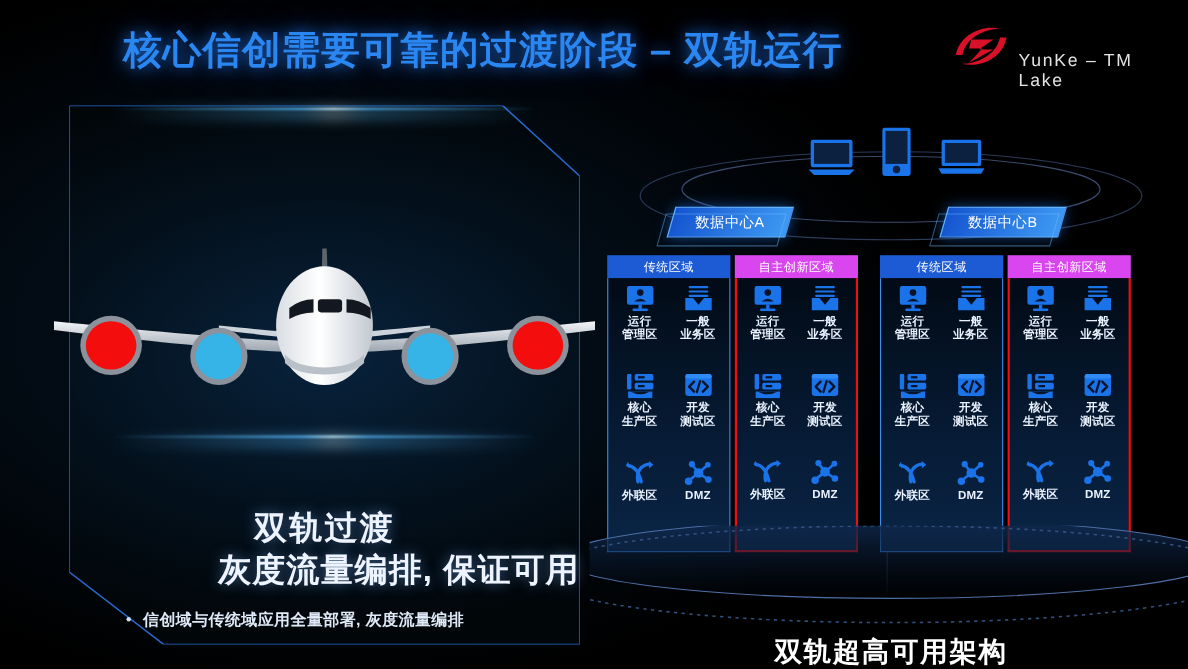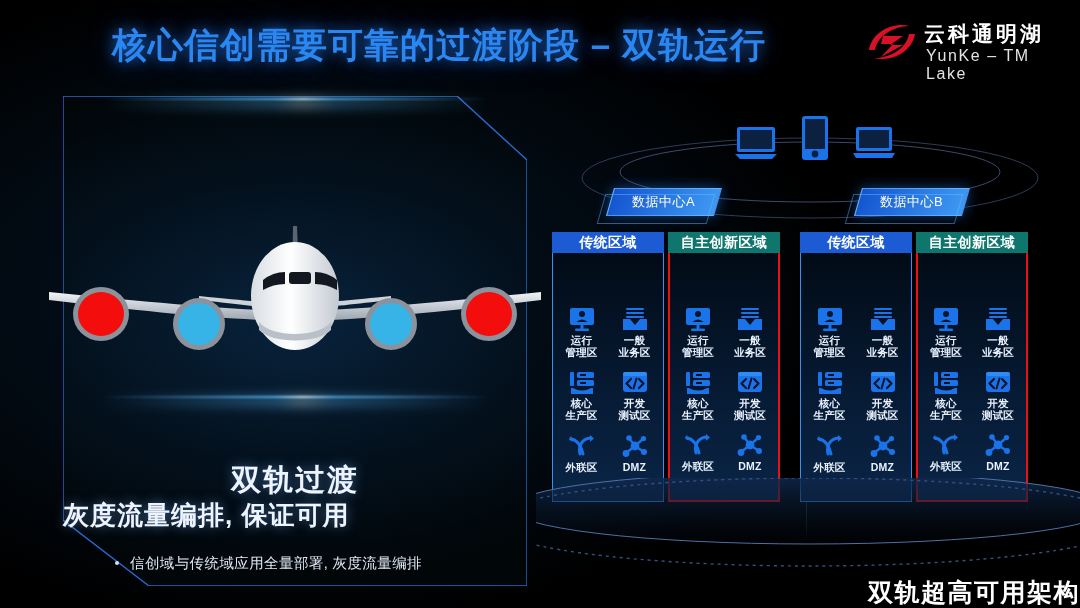--- a/index.html
+++ b/index.html
@@ -55,25 +55,25 @@
   
   #airplane{ position:absolute; left:-14px; top:122px; width:492px; height:160px; }
 
   
   #lead-1{
     position:absolute; left:0; top:364px; width:464px; text-align:center;
     font-size:30px; font-weight:bold; color:#eef4ff; letter-spacing:2px;
     text-shadow:0 0 12px rgba(120,180,255,.5);
   }
   #lead-2{
-    position:absolute; left:0; top:402px; width:464px; text-align:left;
-    font-size:26px; font-weight:bold; color:#eef4ff; letter-spacing:1px;
+    position:absolute; left:0; top:402px; width:464px; text-align:right;
+    font-size:30px; font-weight:bold; color:#eef4ff; letter-spacing:1px;
     text-shadow:0 0 12px rgba(120,180,255,.5);
   }
-  #bullets{ position:absolute; left:50px; top:458px; width:410px; }
+  #bullets{ position:absolute; left:50px; top:458px; width:410px;font-weight:bold; }
   #bullets li{
     list-style:none; position:relative; padding-left:17px;
     font-size:14.5px; color:#dfe9f7; margin-bottom:13px; letter-spacing:.4px;
   }
   #bullets li:before{
     content:""; position:absolute; left:2px; top:7px;
     width:4px; height:4px; border-radius:50%; background:#cfe0f5;
   }
 
   
@@ -119,68 +119,66 @@
   .zone-col{
     position:absolute; top:172px; width:112px; height:270px;
   }
   #col-1{ left:12px; }
   #col-2{ left:128px; }
   #col-3{ left:260px; }
   #col-4{ left:376px; }
 
   .zone-col .hdr{
     height:21px; display:flex; align-items:center; justify-content:center;
-    font-size:14px; font-weight:bold; color:#fff; letter-spacing:.4px;text-align:center;
+    font-size:11px; font-weight:normal; color:#fff; letter-spacing:.4px;text-align:center;
   }
   .zone-col.blue .hdr{ background:#1c5bd4; }
-  .zone-col.red  .hdr{ background:#0f766e; }
+  .zone-col.red  .hdr{ background:#d946ef; }
   .zone-col .body{
     height:249px; position:relative;
     background:linear-gradient(180deg,#020b16 0%,#061a33 55%,#0a2546 100%);
   }
   .zone-col.blue .body{ border:1px solid #3c8ff0; border-top:none; }
   .zone-col.red  .body{ border:2px solid #ee0f10; border-top:none; }
 
   .zgrid{
     position:absolute; inset:0; display:grid;
     grid-template-columns:1fr 1fr; grid-template-rows:1fr 1fr 1fr;
     padding:6px 2px 4px;
-    margin-top:48px;
   }
   .zcell{
     display:flex; flex-direction:column; align-items:center; justify-content:flex-start;
     gap:3px;
   }
   .zcell .ic{ width:26px; height:24px; display:block; }
   .zcell .lb{
     font-size:10.5px; line-height:12px; color:#eaf2ff; text-align:center;
     font-weight:bold; letter-spacing:.2px;
   }
 
   #base-ring{
     position:absolute; left:-4px; top:418px; width:548px; height:120px;
   }
 
   #arch-title{
-    position:absolute; left:0; top:516px; width:540px; text-align:right;
+    position:absolute; left:0; top:516px; width:540px; text-align:center;
     font-size:25px; font-weight:bold; color:#fff; letter-spacing:1.5px;
   }
 </style>
 </head>
 <body>
 
 <div id="slide-title">核心信创需要可靠的过渡阶段 – 双轨运行</div>
 
 <div id="logo">
   <svg class="mark" viewBox="0 0 52 44">
     <path d="M3 30 C6 12, 26 2, 44 6 C30 6, 12 14, 9 30 Z" fill="#d81028"></path>
     <path d="M49 14 C46 32, 26 42, 8 38 C22 38, 40 30, 43 14 Z" fill="#d81028"></path>
     <path d="M17 16 h20 l-13 9 h13 l-22 12 l12 -13 h-12 z" fill="#d81028"></path>
   </svg>
-  <div class="cn">云科通明湖</div>
   <div class="en">YunKe – TM Lake</div>
 </div>
 
 <div id="left-panel">
   <div class="inner"></div>
 
   <svg class="frame" viewBox="0 0 464 490">
     <polygon points="0,0 394,0 464,64 464,490 86,490 0,424" fill="none" stroke="#2b6fd8" stroke-width="1.4" opacity=".95"></polygon>
   </svg>
 

